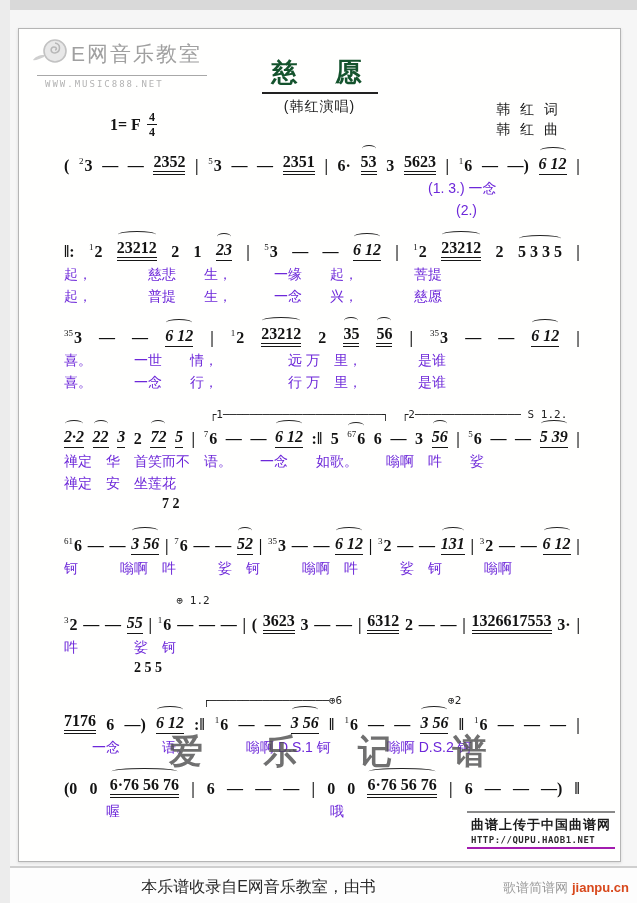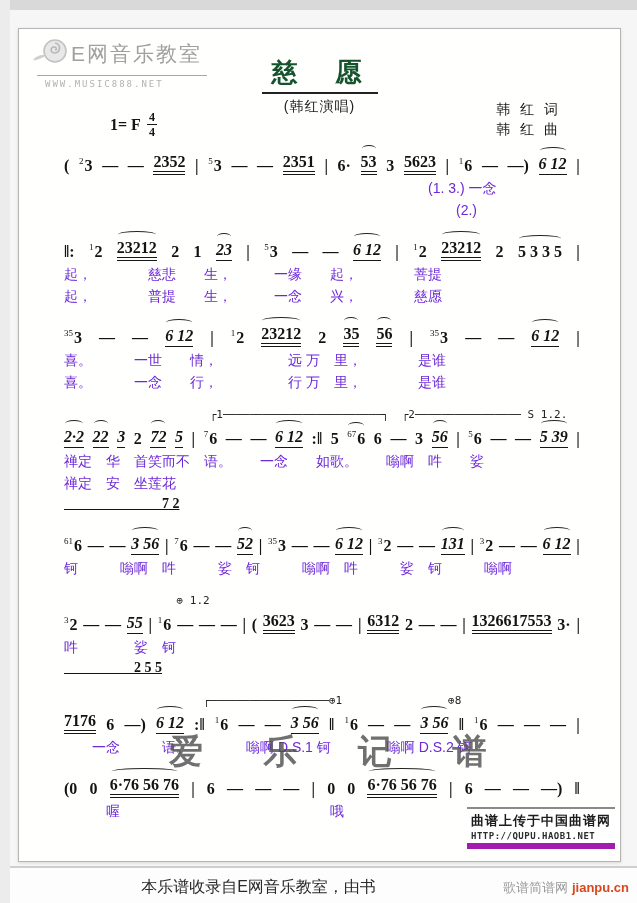--- a/index.html
+++ b/index.html
@@ -38,28 +38,28 @@
              font-family:"Liberation Serif",serif;font-weight:bold;font-size:16px;color:#131313;height:26px;}
   .tok{position:relative;white-space:pre;line-height:1.15;}
   .tok.u1{border-bottom:1.5px solid #161616;padding-bottom:1px;font-style:italic;}
   .tok.u2{border-bottom:4px double #161616;}
   .tok.bar{font-weight:600;}
   .arc{position:absolute;top:-8px;left:1px;right:1px;height:6px;
        border-top:1.4px solid #222;border-radius:50% 50% 0 0;}
   .grace{font-size:9px;position:relative;top:-7px;margin-right:1px;font-weight:normal;letter-spacing:0;}
   .lyric-row{font-size:14px;color:#6d28d9;white-space:pre;margin-top:5px;line-height:17px;}
   .post-row{font-family:"Liberation Serif",serif;font-weight:bold;font-size:14px;color:#131313;
-            white-space:pre;margin-top:3px;text-decoration:underline;}
+            white-space:pre;margin-top:3px;}
 
   
   .watermark{position:absolute;left:150px;top:700px;font-family:"Liberation Serif",serif;
              font-weight:bold;font-size:34px;letter-spacing:26px;color:#4d4d4d;opacity:.8;white-space:pre;pointer-events:none;}
 
   
-  .upload-box{position:absolute;right:5px;bottom:12px;border-top:2px solid #8a8a8a;border-bottom:6px solid #a21caf;
+  .upload-box{position:absolute;right:5px;bottom:12px;border-top:2px solid #8a8a8a;border-bottom:2px solid #a21caf;
               padding:3px 4px 2px 4px;background:#fff;}
   .upload-line1{font-size:13px;font-weight:bold;color:#1d1d1d;letter-spacing:1px;}
   .upload-line2{font-family:"DejaVu Sans Mono",monospace;font-size:9px;font-weight:bold;color:#2c2c2c;letter-spacing:.5px;margin-top:1px;}
 
   
   .bottom-strip{position:absolute;left:0;top:866px;width:637px;height:37px;background:#fdfdfd;border-top:2px solid #cfcfcf;}
   .bottom-note{position:absolute;left:0;right:120px;top:9px;text-align:center;font-size:16px;color:#2a2a2a;}
   .bottom-site{position:absolute;right:8px;top:11px;font-size:13px;color:#9a9a9a;}
   .bottom-site .site-url{color:#d8481c;font-weight:bold;margin-left:4px;}
 </style>
@@ -266,21 +266,21 @@
             <span class="tok"><span>—</span></span>
             <span class="tok bar"><span>|</span></span>
             <span class="tok u2"><span>1326617553</span></span>
             <span class="tok"><span>3·</span></span>
             <span class="tok bar"><span>|</span></span>
           </div>
           <div class="lyric-row">吽　　　　娑　钶</div>
           <div class="post-row">　　　　　2 5 5</div>
         </div>
         <div class="music-line">
-          <div class="top-row">                     ┌──────────────────⊕1                ⊕8</div>
+          <div class="top-row">                     ┌──────────────────⊕6                ⊕2</div>
           <div class="notes-row">
             <span class="tok u2"><span>7176</span></span>
             <span class="tok"><span>6</span></span>
             <span class="tok"><span>—)</span></span>
             <span class="tok u1"><span class="arc"></span><span>6 12</span></span>
             <span class="tok bar"><span>:‖</span></span>
             <span class="tok"><span class="grace">1</span><span>6</span></span>
             <span class="tok"><span>—</span></span>
             <span class="tok"><span>—</span></span>
             <span class="tok u1"><span class="arc"></span><span>3 56</span></span>

